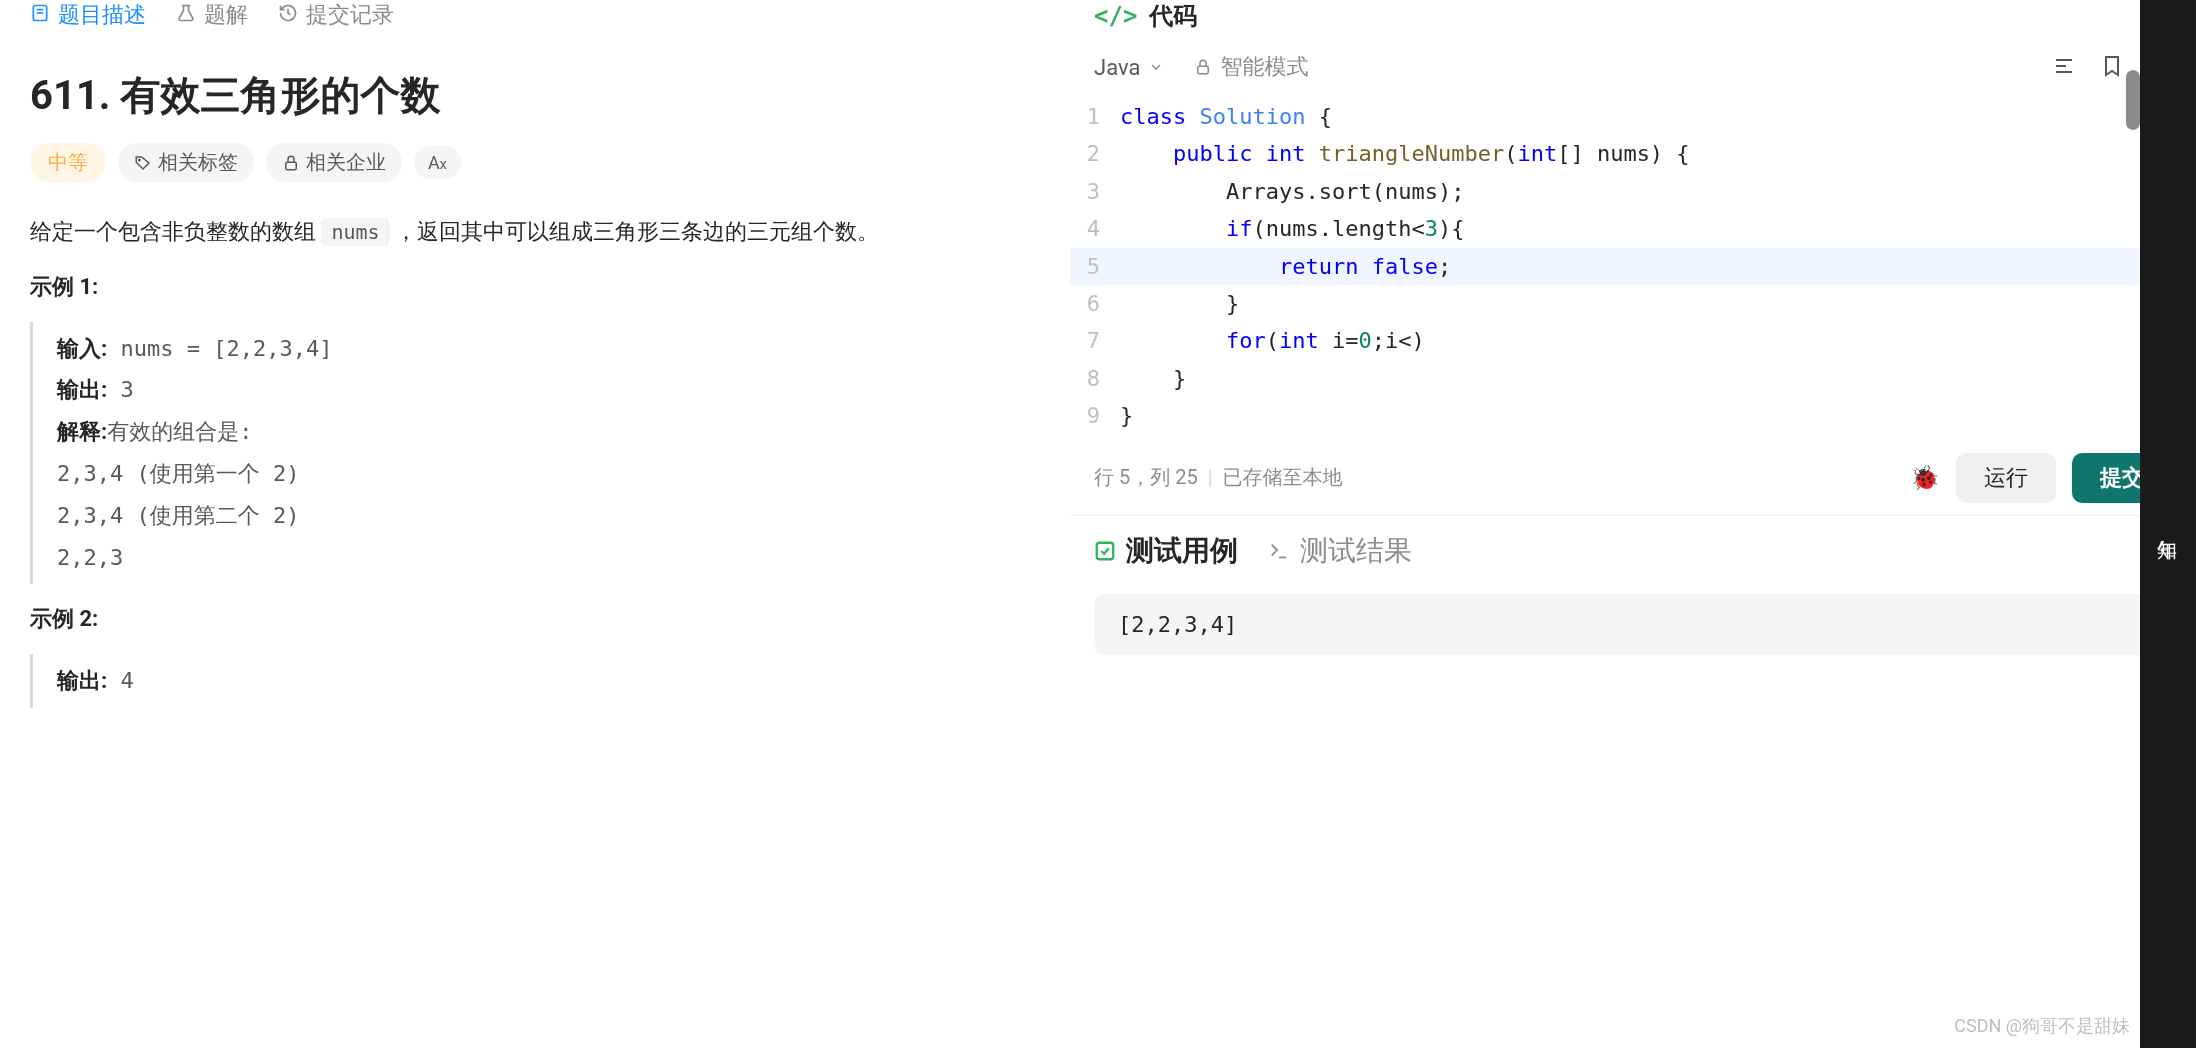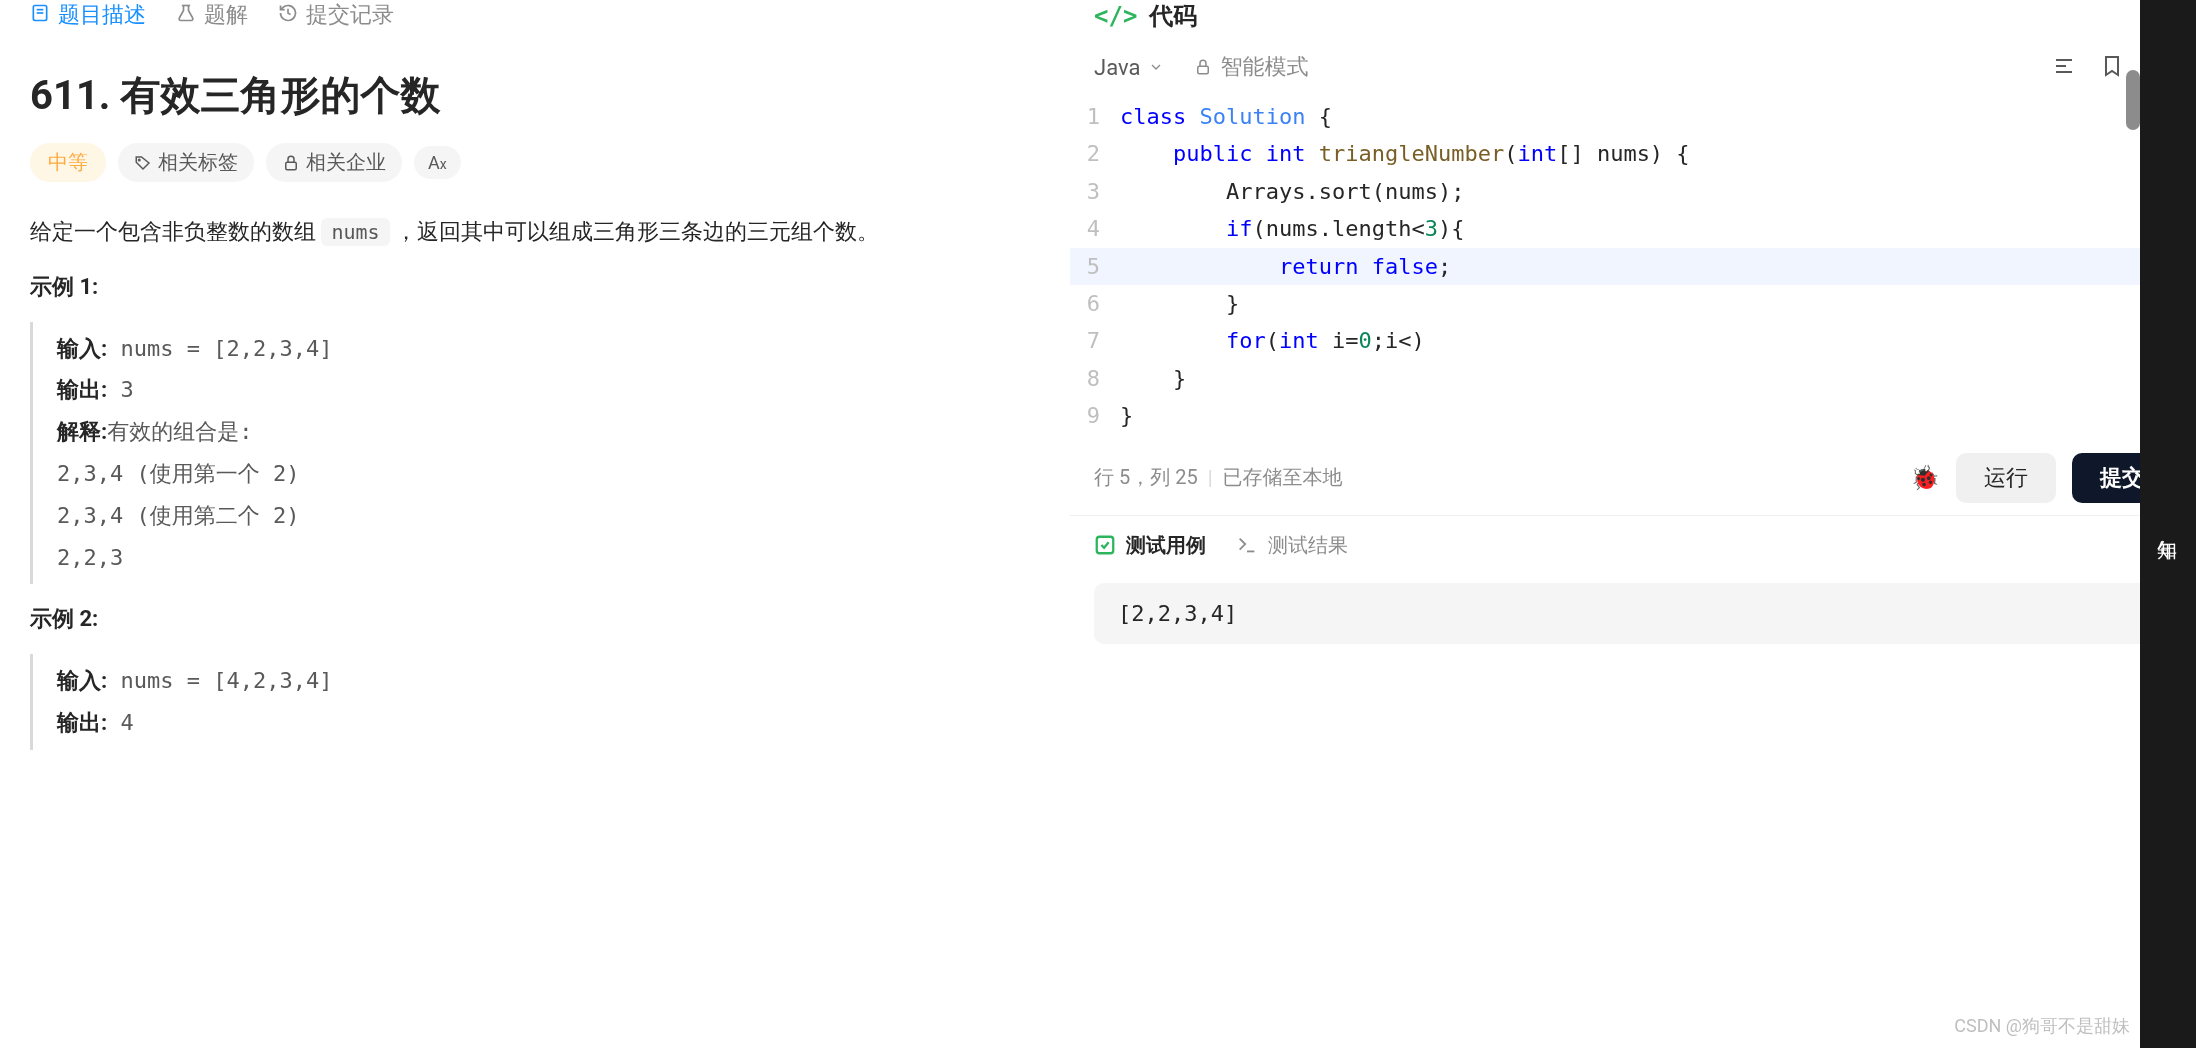--- a/index.html
+++ b/index.html
@@ -60,25 +60,25 @@
 .tok-literal { color: #0000ff; }
 
 
 .status-bar { display: flex; align-items: center; justify-content: space-between; padding: 12px 24px; font-size: 20px; color: #8c8c8c; background: #fff; }
 .status-left { display: flex; align-items: center; gap: 10px; }
 .status-divider { color: #d9d9d9; }
 .status-right { display: flex; align-items: center; gap: 16px; }
 .bug-icon { font-size: 24px; cursor: pointer; }
 .btn { padding: 10px 28px; border-radius: 10px; font-size: 22px; cursor: pointer; border: none; }
 .btn-run { background: #f0f0f0; color: #262626; }
-.btn-submit { background: #0f172a; color: #fff; font-weight: 600; }
+.btn-submit { background: #0f766e; color: #fff; font-weight: 600; }
 
 
 .test-panel { border-top: 1px solid #f0f0f0; padding: 16px 24px; }
-.test-tabs { display: flex; gap: 30px; font-size: 20px; align-items: center; margin-bottom: 24px; }
+.test-tabs { display: flex; gap: 30px; font-size: 28px; align-items: center; margin-bottom: 24px; }
 .test-tab { display: flex; align-items: center; gap: 10px; cursor: pointer; color: #8c8c8c; }
 .test-tab.active { color: #262626; font-weight: 600; }
 .test-tab.active svg { stroke: #2db55d; }
 
 .case-tabs { display: flex; gap: 18px; align-items: center; margin-bottom: 24px; }
 .case-tab { padding: 10px 24px; border-radius: 10px; font-size: 22px; cursor: pointer; color: #595959; }
 .case-tab.active { background: #f0f0f0; color: #262626; font-weight: 500; }
 .add-case { font-size: 26px; color: #bfbfbf; cursor: pointer; padding: 0 10px; }
 
 .test-input-label { font-size: 20px; color: #8c8c8c; margin-bottom: 10px; }
@@ -164,21 +164,20 @@
         <div><span class="label">解释:</span><span class="mono">有效的组合是:</span></div>
         <div class="mono">2,3,4 (使用第一个 2)</div>
         <div class="mono">2,3,4 (使用第二个 2)</div>
         <div class="mono">2,2,3</div>
       </div>
     </div>
 
     <div class="example">
       <div class="example-title">示例 2:</div>
       <div class="example-block">
-        <div><span class="label">输入:</span><span class="mono"> nums = [4,2,3,4]</span></div>
         <div><span class="label">输出:</span><span class="mono"> 4</span></div>
       </div>
     </div>
   </div>
 
   <div class="right-panel">
     <div class="code-header">
       <span style="color:#2db55d;font-weight:700;font-family:monospace">&lt;/&gt;</span>
       <span>代码</span>
     </div>

